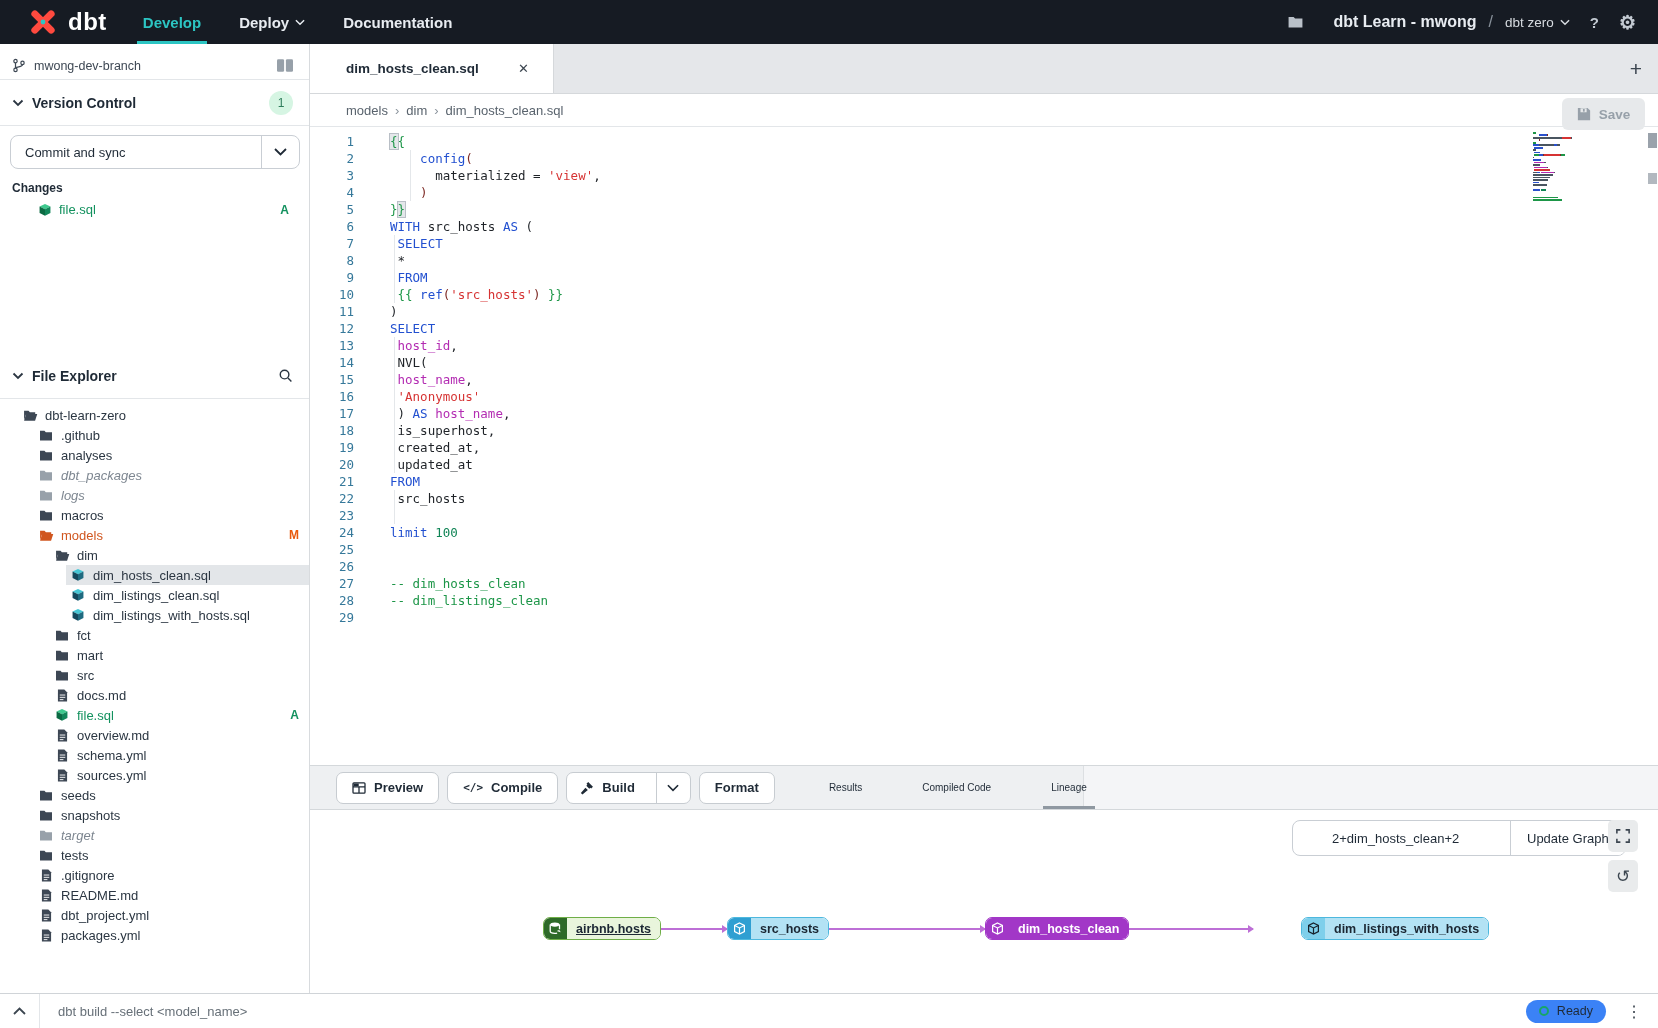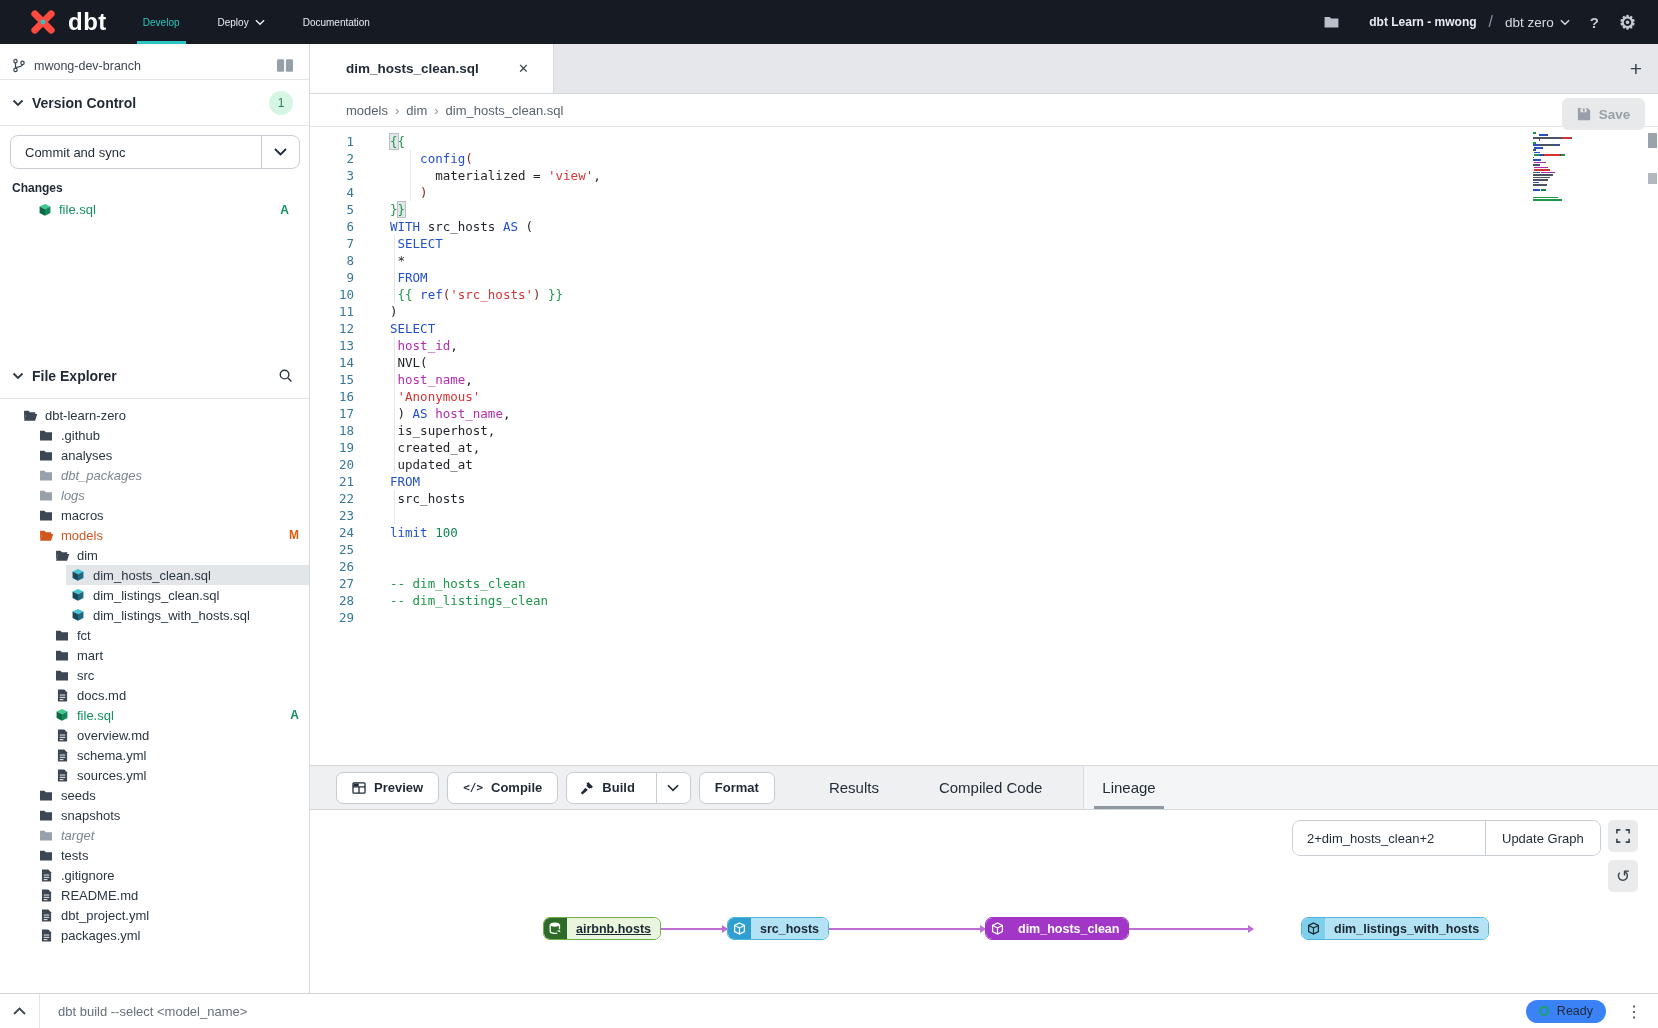--- a/index.html
+++ b/index.html
@@ -4,25 +4,25 @@
 <style>
   * { margin:0; padding:0; box-sizing:border-box; }
   body { font-family:"Liberation Sans", sans-serif; background:#fff; }
   .app { position:relative; width:1658px; height:1028px; overflow:hidden; background:#fff; color:#1f2a36; }
 
   
   .header { position:absolute; top:0; left:0; right:0; height:44px; background:#161b23; display:flex; align-items:center; }
   .logo { display:flex; align-items:center; gap:8px; padding:0 22px 0 26px; }
   .logo-text { color:#fff; font-size:24px; font-weight:700; letter-spacing:.5px; }
   .nav { display:flex; height:100%; align-items:center; gap:38px; margin-left:14px; }
-  .nav-item { position:relative; height:100%; display:flex; align-items:center; color:#e8ecf1; font-size:10px; font-weight:400; cursor:pointer; gap:6px; }
+  .nav-item { position:relative; height:100%; display:flex; align-items:center; color:#e8ecf1; font-size:15px; font-weight:700; cursor:pointer; gap:6px; }
   .nav-item.active { color:#2cc5c3; }
   .nav-item.active::after { content:""; position:absolute; left:-6px; right:-6px; bottom:0; height:3px; background:#2cc5c3; }
   .header-right { margin-left:auto; display:flex; align-items:center; gap:10px; padding-right:22px; color:#e8ecf1; }
-  .hdr-project { font-size:12px; font-weight:700;margin-left:20px; }
+  .hdr-project { font-size:16px; font-weight:700;margin-left:20px; }
   .hdr-sep { color:#8a939c; padding:0 2px; }
   .hdr-env { font-size:13.5px; color:#d7dce1; display:flex; align-items:center; gap:6px; }
   .hdr-icon { color:#c3cad2; font-size:15px; font-weight:700; margin-left:10px; cursor:pointer; }
   .gear { font-size:19px; }
 
   
   .sidebar { position:absolute; top:44px; left:0; width:310px; bottom:35px; background:#fff; border-right:1px solid #d8dbde; }
   .branch-row { height:36px; display:flex; align-items:center; padding:8px 16px 0 12px; border-bottom:1px solid #e3e6e9; gap:8px; }
   .branch-name { font-size:12.5px; color:#3e4854; flex:1; }
   .section-header { height:46px; display:flex; align-items:center; padding:0 16px 0 12px; gap:8px; border-bottom:1px solid #e3e6e9; }
@@ -84,26 +84,26 @@
   .toolbar::after { content:""; position:absolute; left:773px; top:0; bottom:0; width:1px; background:#dcdfe2; }
   .tool-right-bg { position:absolute; left:774px; right:0; top:0; bottom:0; background:#f4f5f7; }
   .tbtn { position:relative; display:flex; align-items:center; gap:8px; height:32px; background:#fff; border:1px solid #c7ccd1; border-radius:7px; padding:0 15px; font-size:13px; font-weight:600; color:#1f2a36; cursor:pointer; font-family:"Liberation Sans",sans-serif; }
   .tbtn + .tbtn { margin-left:8px; }
   .tbtn.first { margin-left:26px; }
   .split { padding:0; }
   .split .seg-main { display:flex; align-items:center; gap:8px; padding:0 13px; height:100%; }
   .split .seg-chev { display:flex; align-items:center; justify-content:center; width:34px; height:100%; border-left:1px solid #c7ccd1; }
   .compile-glyph { font-family:"DejaVu Sans Mono",monospace; font-size:11px; font-weight:700; }
   .rtabs { position:relative; display:flex; gap:44px; margin-left:46px; height:100%; align-items:stretch; z-index:2; }
-  .rtab { display:flex; align-items:center; font-size:15px; color:#1f2a36; padding:0 8px; cursor:pointer; border-bottom:3px solid transparent; border-top:3px solid transparent; }
+  .rtab { display:flex; align-items:center; font-size:10px; color:#1f2a36; padding:0 8px; cursor:pointer; border-bottom:3px solid transparent; border-top:3px solid transparent; }
   .rtab.active { border-bottom-color:#8f98a1; }
 
   
   .lineage { position:absolute; top:766px; left:0; right:0; bottom:0; background:#fff; }
-  .graph-filter { position:absolute; top:10px; left:982px; display:flex; height:36px; border:1px solid #c9ced4; border-radius:8px; overflow:hidden; background:#fff; }
+  .graph-filter { position:absolute; top:10px; left:982px; display:flex; height:36px; border:1px solid #c9ced4; border-radius:8px; overflow:hidden; background:#fff;padding-left:25px; }
   .graph-input { width:192px; border:none; outline:none; padding:0 14px; font-size:13px; color:#1f2a36; font-family:"Liberation Sans",sans-serif; }
   .graph-update { border:none; border-left:1px solid #c9ced4; background:#fff; padding:0 16px; font-size:13px; color:#1f2a36; cursor:pointer; font-family:"Liberation Sans",sans-serif; }
   .icon-btn { position:absolute; left:1298px; width:30px; height:32px; background:#e9ebec; border:none; border-radius:5px; display:flex; align-items:center; justify-content:center; cursor:pointer; color:#3c4650; }
   .icon-btn.fs { top:10px; } .icon-btn.rs { top:50px; font-size:17px; }
   .lin-graph { position:absolute; left:0; top:107px; right:0; height:24px; }
   .lnode { position:absolute; top:0; display:inline-flex; height:23px; border:1.5px solid; border-radius:7px; overflow:hidden; align-items:stretch; cursor:pointer; }
   .n-icon { display:flex; align-items:center; justify-content:center; width:23px; }
   .n-label { display:flex; align-items:center; padding:0 9px; font-size:12.5px; font-weight:700; white-space:nowrap; }
   .nk-source { border-color:#6fae47;text-decoration:underline; } .nk-source .n-icon { background:#2e6a28; } .nk-source .n-label { background:#e9f5dc; color:#1b2733; }
   .nk-model { border-color:#4db8de; } .nk-model .n-icon { background:#2f9fd2; } .nk-model .n-label { background:#b3e2f4; color:#1b2733; }

